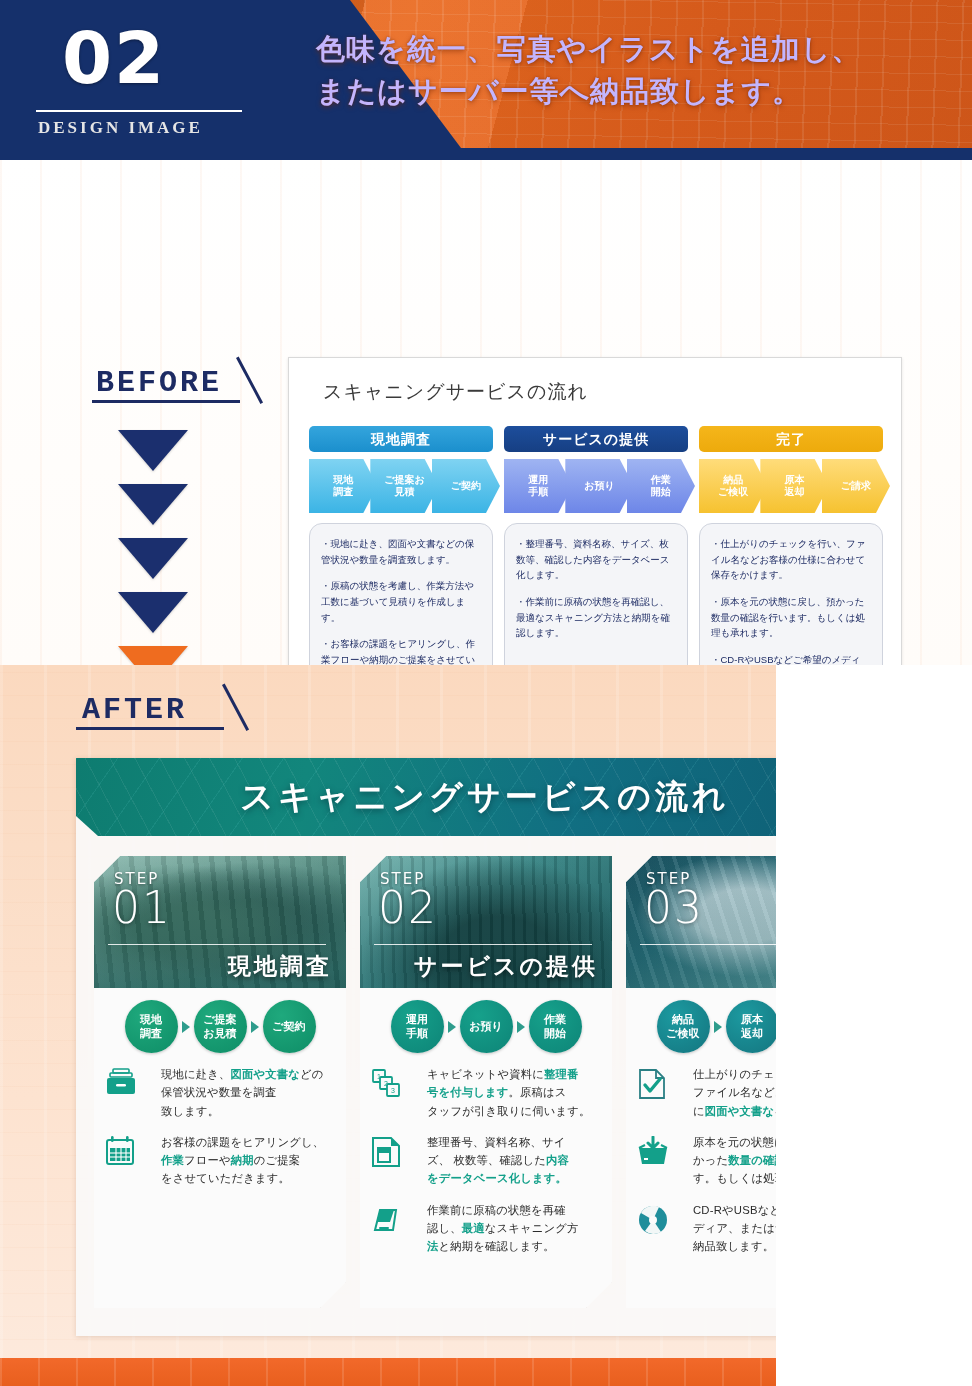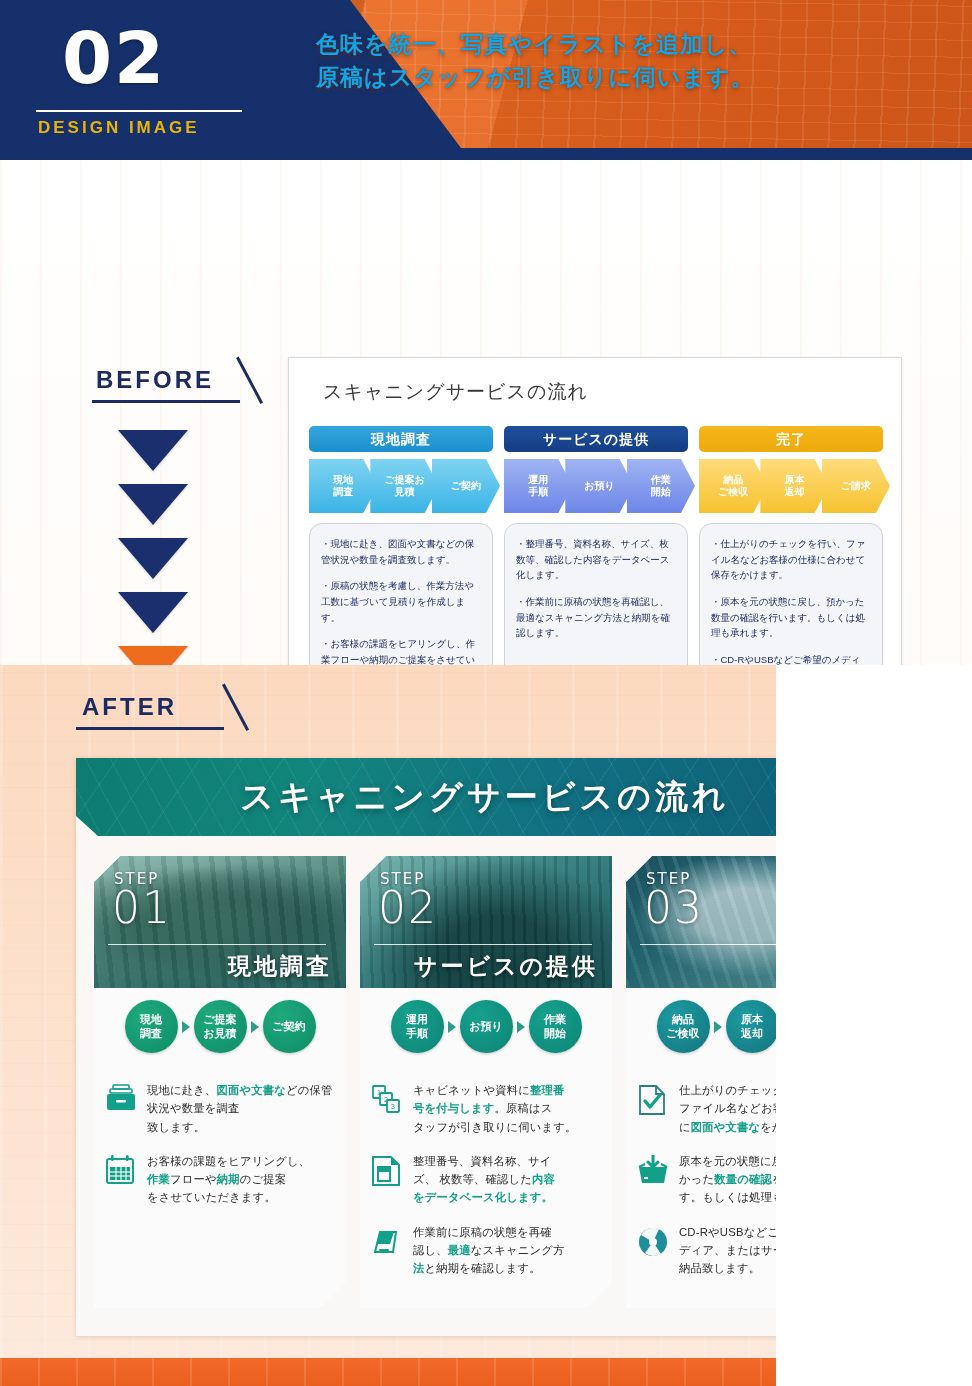--- a/index.html
+++ b/index.html
@@ -50,30 +50,30 @@
     font-family: "DejaVu Sans", sans-serif;
     text-shadow: 0 1px 3px rgba(0,0,0,0.4);
     z-index: 5;
   }
   .header-num-rule{
     position:absolute; left:36px; top:110px; width:206px; height:2px;
     background:#fff; z-index:5;
   }
   .header-sub {
     position: absolute; left: 38px; top: 118px;
-    color: #eab308; font-size: 17px; font-weight: bold;
+    color: #e5e5e5; font-size: 17px; font-weight: bold;
     letter-spacing: 3px;
-    font-family: Liberation Sans, sans-serif;
+    font-family: Liberation Serif, serif;
     z-index: 5;
   }
   .header-title {
     position: absolute; left: 316px; top: 28px;
     width: 620px;
-    color: #0ea5e9; z-index: 4;
-    font-size: 23px; font-weight: bold; line-height: 1.45;
+    color: #c4b5fd; z-index: 4;
+    font-size: 29px; font-weight: bold; line-height: 1.45;
     letter-spacing: 1px;
     text-shadow: 0 2px 5px rgba(120,40,0,0.55), 0 0 2px rgba(90,30,0,0.5);
   }
 
   
   .before-section {
     position: relative;
     width: 972px; height: 505px;
     background: #fefdfc;
     overflow: hidden;
@@ -82,23 +82,23 @@
     content:"";
     position:absolute; inset:0;
     background:
       repeating-linear-gradient(90deg, rgba(235,150,100,0.07) 0 2px, rgba(255,255,255,0) 2px 40px),
       linear-gradient(180deg, #ffffff 0%, #fffdfb 60%, #fffcf9 100%);
   }
   .label-before, .label-after {
     position: absolute; z-index: 6;
   }
   .label-text {
-    color: #1d2b63; font-size: 24px; font-weight: bold;
+    color: #1d2b63; font-size: 30px; font-weight: bold;
     letter-spacing: 3px;
-    font-family: Liberation Sans, sans-serif;
+    font-family: Liberation Mono, monospace;
   }
   .label-rule {
     position:absolute; height: 3px; background:#1d2b63;
   }
   .label-slash {
     position:absolute; width: 3px; background:#1d2b63;
     transform-origin: top left;
   }
 
   .arrow-col { position:absolute; z-index:6; }
@@ -269,42 +269,42 @@
   .b-g1 { background: radial-gradient(circle at 35% 30%, #1fa97d, #0e8d66); }
   .b-g2 { background: radial-gradient(circle at 35% 30%, #16a18b, #0d8477); }
   .b-g3 { background: radial-gradient(circle at 35% 30%, #1c9aa0, #14757f); }
   .barrow {
     width:0;height:0;
     border-top:6px solid transparent; border-bottom:6px solid transparent;
     border-left:8px solid #2e9c8c; margin: 0 2px;
   }
 
   .items { padding: 6px 13px 0 11px; }
-  .item { display:flex; gap: 8px; margin-bottom: 13px; margin-top: 16px; }
+  .item { display:flex; gap: 22px; margin-bottom: 13px; }
   .item-icon { width: 34px; min-width:34px; padding-top:3px; }
   .item-icon svg { display:block; }
   .item-text {
     font-size: 11.3px; line-height: 1.62; color: #2b2b2b;
     letter-spacing: 0.2px;
   }
   .hl { color: #13a08a; font-weight: bold; }
 </style>
 </head>
 <body>
 
 <div class="header">
   <div class="header-photo"></div>
   <div class="header-navy"></div>
   <div class="header-navy-strip"></div>
   <div class="header-num">02</div>
   <div class="header-num-rule"></div>
   <div class="header-sub">DESIGN  IMAGE</div>
   <div class="header-title">
     <div>色味を統一、写真やイラストを追加し、</div>
-    <div>原稿はスタッフが引き取りに伺います。</div>
+    <div>またはサーバー等へ納品致します。</div>
   </div>
 </div>
 
 <div class="before-section">
 
   <div class="label-before" style="left:96px; top:206px;">
     <div class="label-text">BEFORE</div>
     <div class="label-rule" style="left:-4px; top:34px; width:148px;"></div>
     <div class="label-slash" style="left:140px; top:-8px; height:52px; transform:rotate(-28deg);"></div>
   </div>

